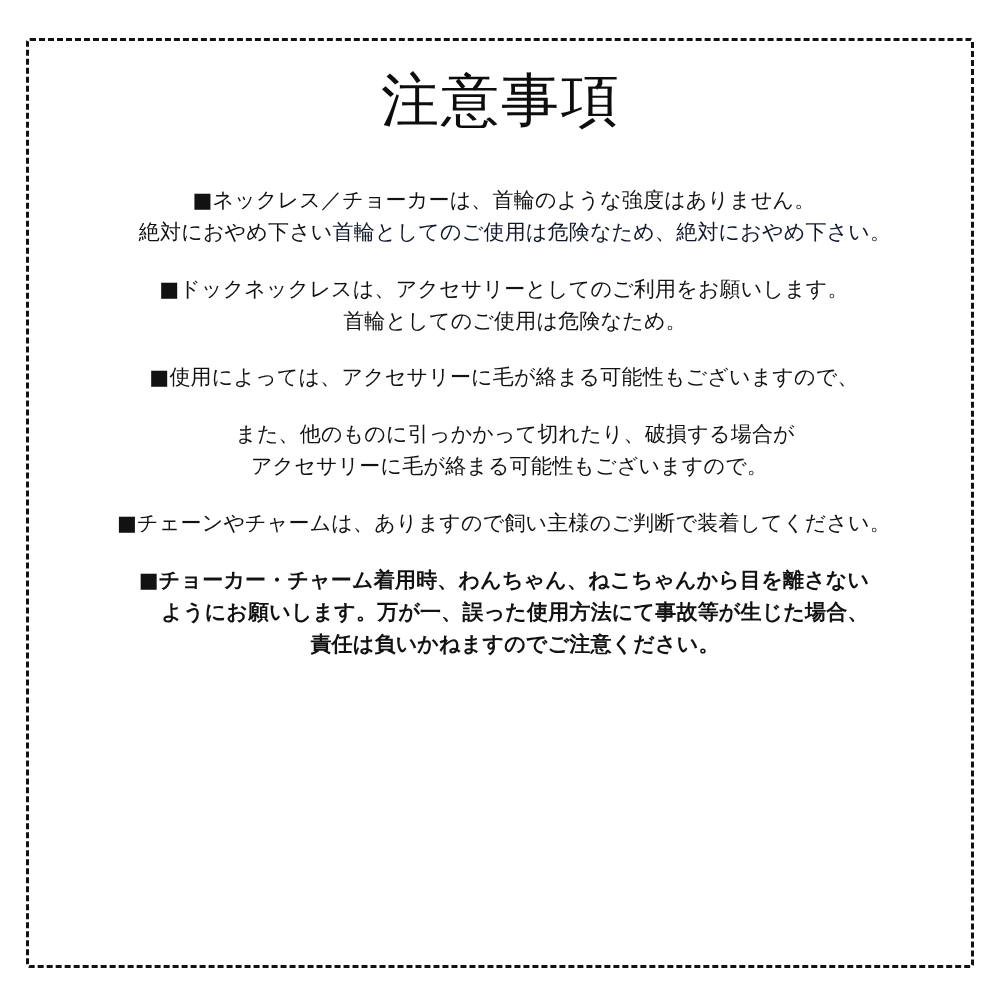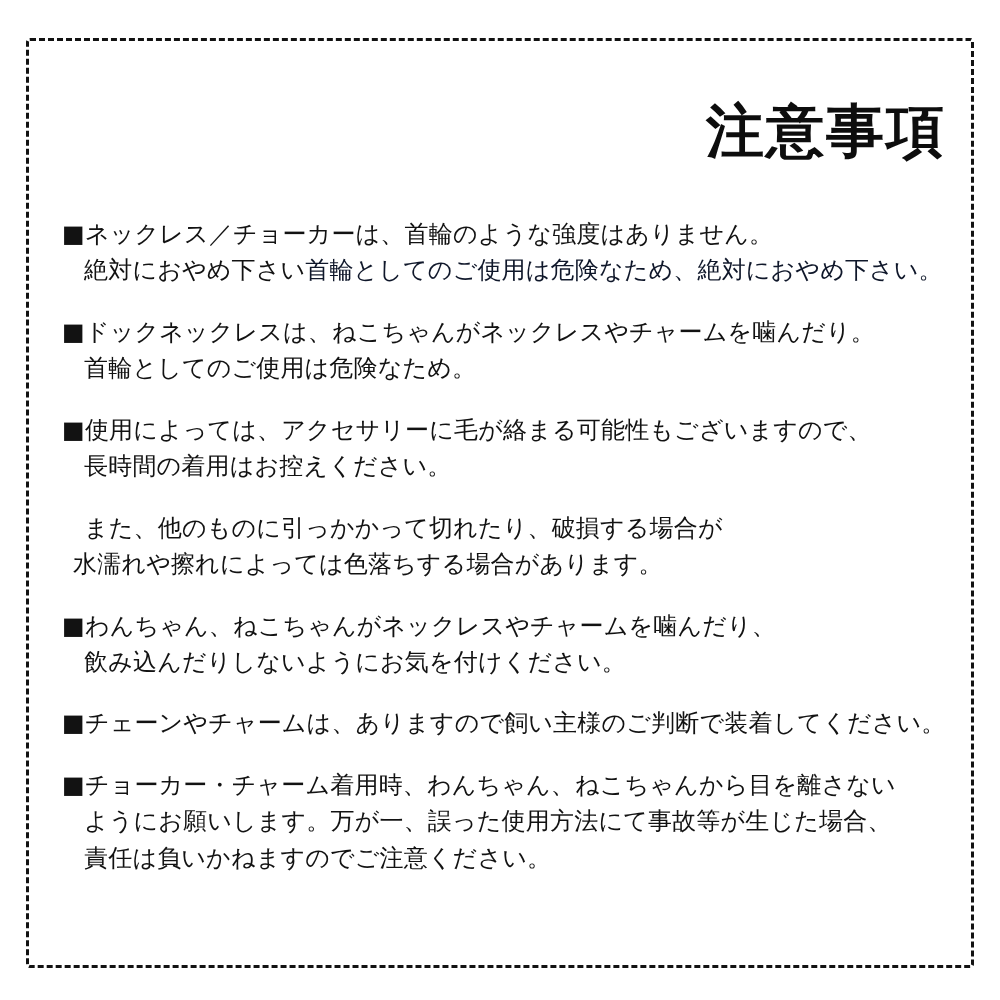--- a/index.html
+++ b/index.html
@@ -37,45 +37,46 @@
   .content {
     position: absolute;
     left: 56px;
     top: 62px;
     width: 890px;
     height: 880px;
     box-sizing: border-box;
   }
 
   .title {
-    text-align: right;
+    text-align: center;
     font-size: 58px;
     line-height: 1.1;
-    font-weight: 700;
+    font-weight: 400;
     letter-spacing: 2px;
-    margin: 38px 0 0 0;
+    margin: 7px 0 0 0;
     color: #0d0d0d;
   }
 
   .notes {
     margin-top: 52px;
     padding-left: 6px;
   }
 
   .note {
     margin-bottom: 25px;
   }
-  .note:last-child { margin-bottom: 16px; }
+  .note:last-child { margin-bottom: 16px; font-weight: bold; }
 
   .line {
-    font-size: 24px;
+    font-size: 21px;
     line-height: 1.52;
     white-space: pre;
     color: #121212;
     letter-spacing: 0.2px;
+    text-align: center;
   }
 
   .line.indent-1 { padding-left: 22px; }
   .line.indent-half { padding-left: 11px; }
 
   .red { color: #0f172a; }
 </style>
 </head>
 <body>
 
@@ -88,38 +89,33 @@
     <h1 class="title">注意事項</h1>
 
     <div class="notes">
 
       <div class="note">
         <div class="line">■ネックレス／チョーカーは、首輪のような強度はありません。</div>
         <div class="line indent-1"><span>絶対におやめ下さい</span><span class="red">首輪としてのご使用は危険なため、絶対におやめ下さい。</span></div>
       </div>
 
       <div class="note">
-        <div class="line">■ドックネックレスは、ねこちゃんがネックレスやチャームを噛んだり。</div>
+        <div class="line">■ドックネックレスは、アクセサリーとしてのご利用をお願いします。</div>
         <div class="line indent-1">首輪としてのご使用は危険なため。</div>
       </div>
 
       <div class="note">
         <div class="line">■使用によっては、アクセサリーに毛が絡まる可能性もございますので、</div>
-        <div class="line indent-1">長時間の着用はお控えください。</div>
       </div>
 
       <div class="note">
         <div class="line indent-1">また、他のものに引っかかって切れたり、破損する場合が</div>
-        <div class="line indent-half">水濡れや擦れによっては色落ちする場合があります。</div>
+        <div class="line indent-half">アクセサリーに毛が絡まる可能性もございますので。</div>
       </div>
 
-      <div class="note">
-        <div class="line">■わんちゃん、ねこちゃんがネックレスやチャームを噛んだり、</div>
-        <div class="line indent-1">飲み込んだりしないようにお気を付けください。</div>
-      </div>
 
       <div class="note">
         <div class="line">■チェーンやチャームは、ありますので飼い主様のご判断で装着してください。</div>
       </div>
 
       <div class="note">
         <div class="line">■チョーカー・チャーム着用時、わんちゃん、ねこちゃんから目を離さない</div>
         <div class="line indent-1">ようにお願いします。万が一、誤った使用方法にて事故等が生じた場合、</div>
         <div class="line indent-1">責任は負いかねますのでご注意ください。</div>
       </div>

